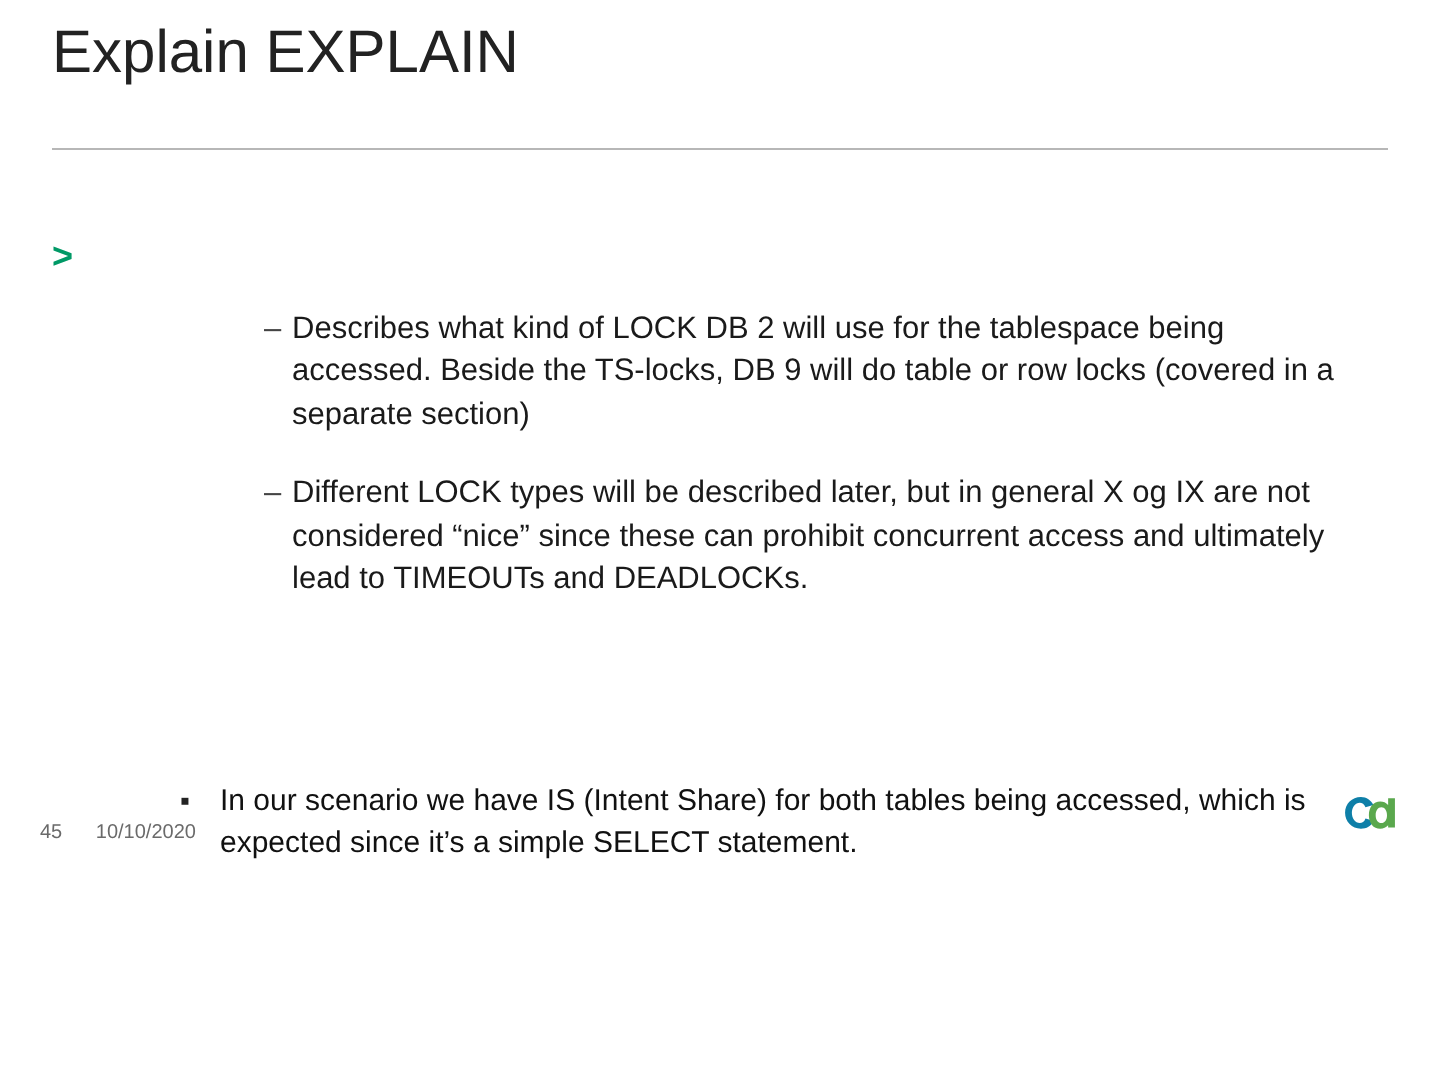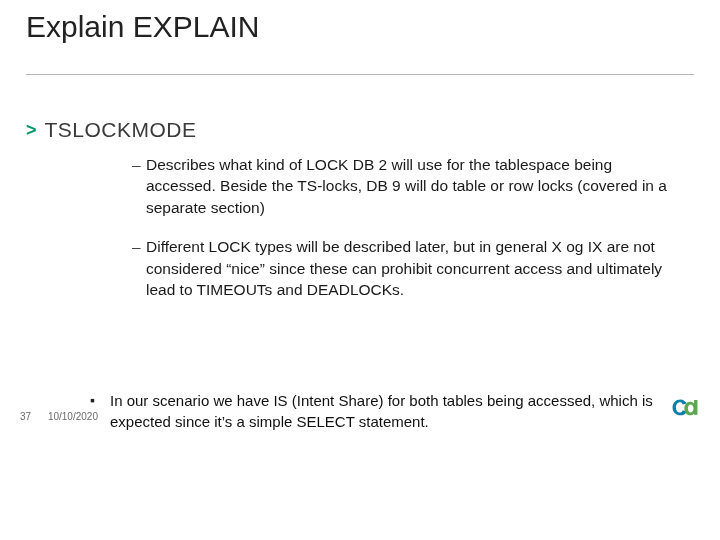--- a/index.html
+++ b/index.html
@@ -33,41 +33,40 @@
 </head>
 <body>
 
 <div class="slide">
 
   <div class="title">Explain EXPLAIN</div>
   <div class="title-rule"></div>
 
   <div class="subhead-row">
     <span class="chev">&gt;</span>
-    <span class="txt">TSLOCKMODE</span>
   </div>
 
   <div class="bullets">
     <div class="bitem">
       <span class="dash">–</span>
       <span class="btxt">Describes what kind of LOCK DB 2 will use for the tablespace being accessed. Beside the TS-locks, DB 9 will do table or row locks (covered in a separate section)</span>
     </div>
     <div class="bitem">
       <span class="dash">–</span>
       <span class="btxt">Different LOCK types will be described later, but in general X og IX are not considered “nice” since these can prohibit concurrent access and ultimately lead to TIMEOUTs and DEADLOCKs.</span>
     </div>
   </div>
 
   <div class="sqblock">
     <span class="sq">▪</span>
     <span class="sqtxt">In our scenario we have IS (Intent Share) for both tables being accessed, which is expected since it’s a simple SELECT statement.</span>
   </div>
 
   <div class="footer">
-    <span class="pg">37</span>
+    <span class="pg">45</span>
     <span class="date">10/10/2020</span>
   </div>
 
   <div class="logo">
     <svg viewBox="0 0 60 40">
       <path d="M22 33 C14 33 8 27 8 19 C8 11 14 5 22 5 C27 5 31 8 33 12 L26 14 C25 11 23 10 21 10 C17 10 14 14 14 19 C14 24 17 28 21 28 C23 28 25 27 26 24 L33 26 C31 31 27 33 22 33 Z" fill="#0e7fa8"></path>
       <path d="M46 6 L52 6 L52 32 L46 32 L46 30 C44 32 42 33 39 33 C33 33 29 28 29 21 C29 14 33 9 39 9 C42 9 44 10 46 12 Z M40 14 C37 14 35 17 35 21 C35 25 37 28 40 28 C43 28 45 25 45 21 C45 17 43 14 40 14 Z" fill="#5aa84d"></path>
     </svg>
   </div>
 

